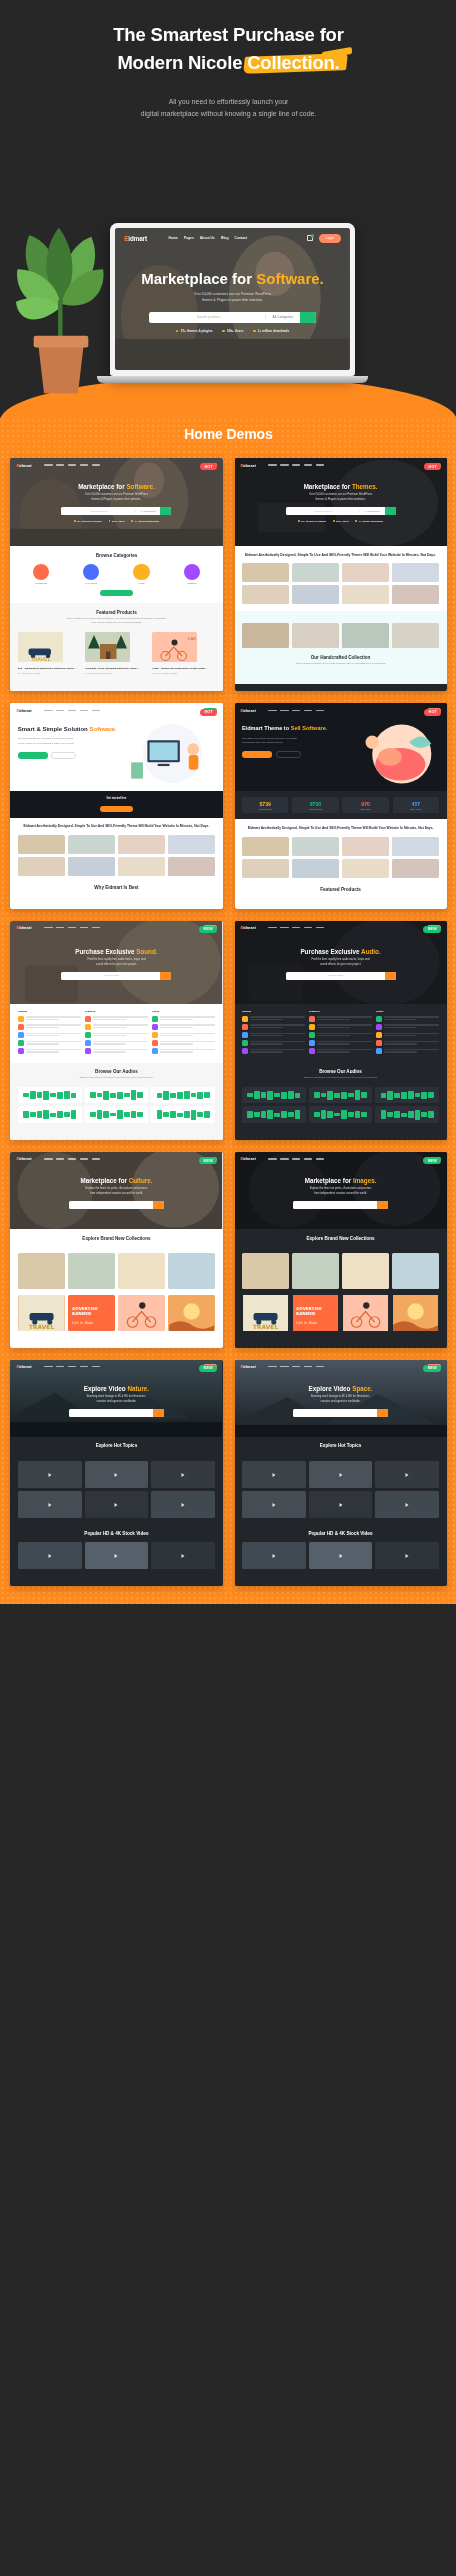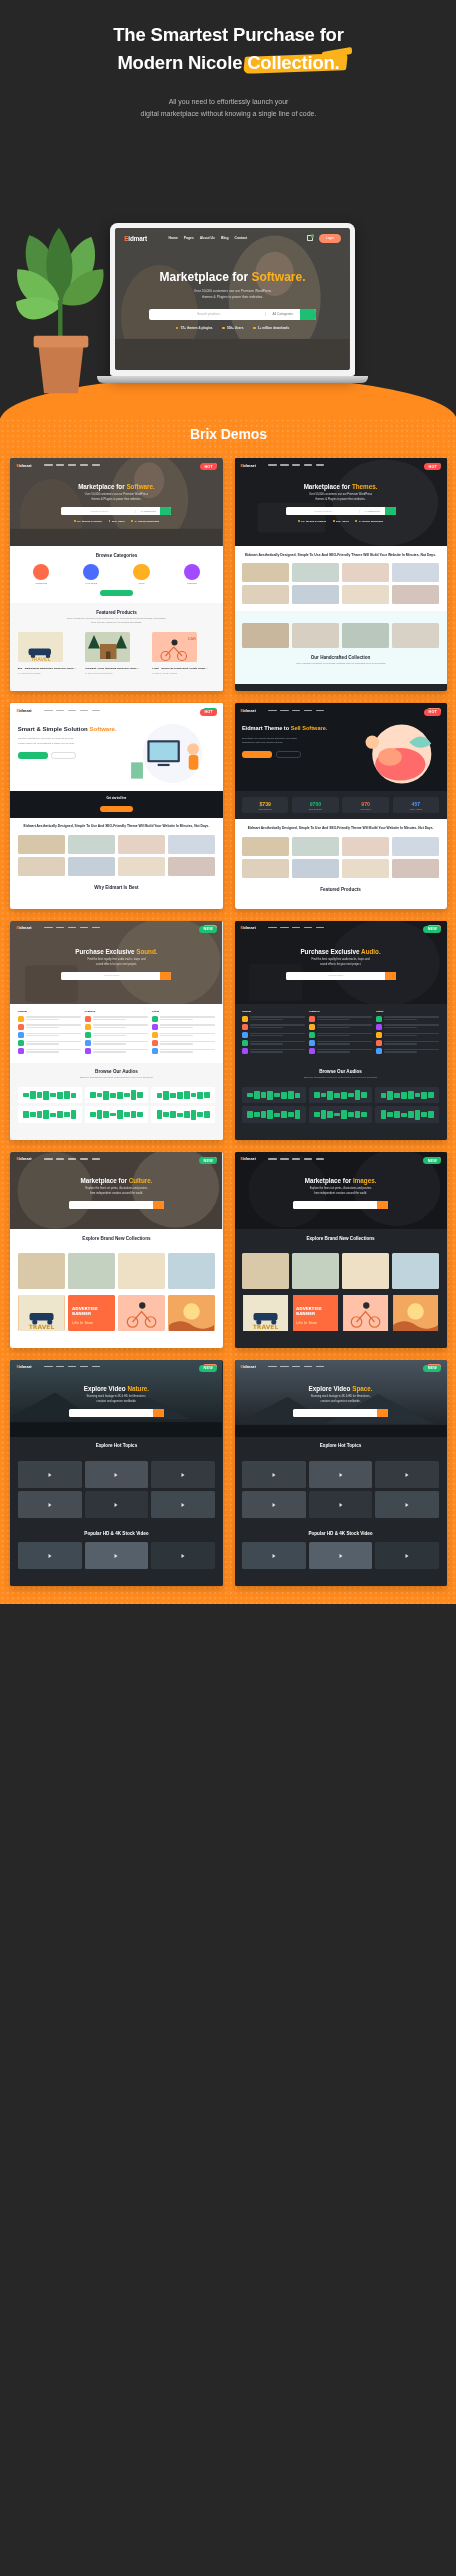--- a/index.html
+++ b/index.html
@@ -93,21 +93,21 @@
   }
   .lp-logo { color:#fff; font-size: 6.3px; font-weight: bold; letter-spacing:-0.1px;}
   .lp-logo b { color:#FF7A45; }
   .lp-menu { display:flex; gap:6px; margin-left: 16.3px; }
   .lp-menu span { color:#eee; font-size:3.4px; font-weight:bold; }
   .lp-right { margin-left:auto; display:flex; align-items:center; gap:6px;}
   .lp-cart { width:6px;height:6px;border:0.7px solid #ddd;border-radius:0.7px;position:relative;}
   .lp-cart:after{content:"";position:absolute;top:-2.2px;right:-2.2px;width:3.7px;height:3.7px;border-radius:50%;background:#4caf50;}
   .lp-login { background:#FF8B66; color:#fff; font-size:3.4px; padding:2.2px 6.7px;border-radius:6.7px;}
   .lp-hero { text-align:center; margin-top: 21px; position:relative; z-index:2;}
-  .lp-h1 { color:#fff; font-size:12px; font-weight:bold; }
+  .lp-h1 { color:#fff; font-size:15px; font-weight:bold; }
   .lp-h1 em { color:#FBB21B; font-style:normal; }
   .lp-p { color:#ddd; font-size:3.3px; line-height:1.8; margin-top:5.2px;}
   .lp-search { display:flex; width:167px; margin:8.2px auto 0; background:#fff; border-radius:2.2px; overflow:hidden; height:11px; align-items:center;}
   .lp-search .ph { flex:1; font-size:3.3px; color:#b0b0b0; padding-left:5.2px;}
   .lp-search .cat { font-size:3.3px; color:#777; border-left:0.7px solid #e4e4e4; padding:0 6.7px;}
   .lp-search .go { width:16.3px; height:11px; background:#1DBF73; }
   .lp-feat { display:flex; justify-content:center; gap:9.6px; margin-top:6.7px; }
   .lp-feat span { color:#eee; font-size:3.1px; font-weight:bold; }
   .lp-feat i { display:inline-block;width:2.6px;height:2.6px;border-radius:50%;background:#FBB21B;margin-right:2.2px;}
 
@@ -316,21 +316,21 @@
       </div>
     </div>
     <div class="laptop-base"></div>
   </div>
 </section>
 
 <section class="orange-wrap">
   <div class="orange-top-curve"></div>
   <div class="dots-bg"></div>
 
-  <h2 class="section-title">Brix Demos</h2>
+  <h2 class="section-title">Home Demos</h2>
 
   <div class="grid">
 
     <div class="card">
       <span class="badge">HOT</span>
       <div style="position:relative;background:#4a4643;">
         <svg style="width:100%;height:88px;display:block" viewBox="0 0 282 118" preserveAspectRatio="none">
           <rect width="282" height="118" fill="#7a7067"></rect>
           <ellipse cx="55" cy="80" rx="42" ry="52" fill="#8d7d68"></ellipse>
           <ellipse cx="185" cy="55" rx="52" ry="62" fill="#a08f79"></ellipse>

